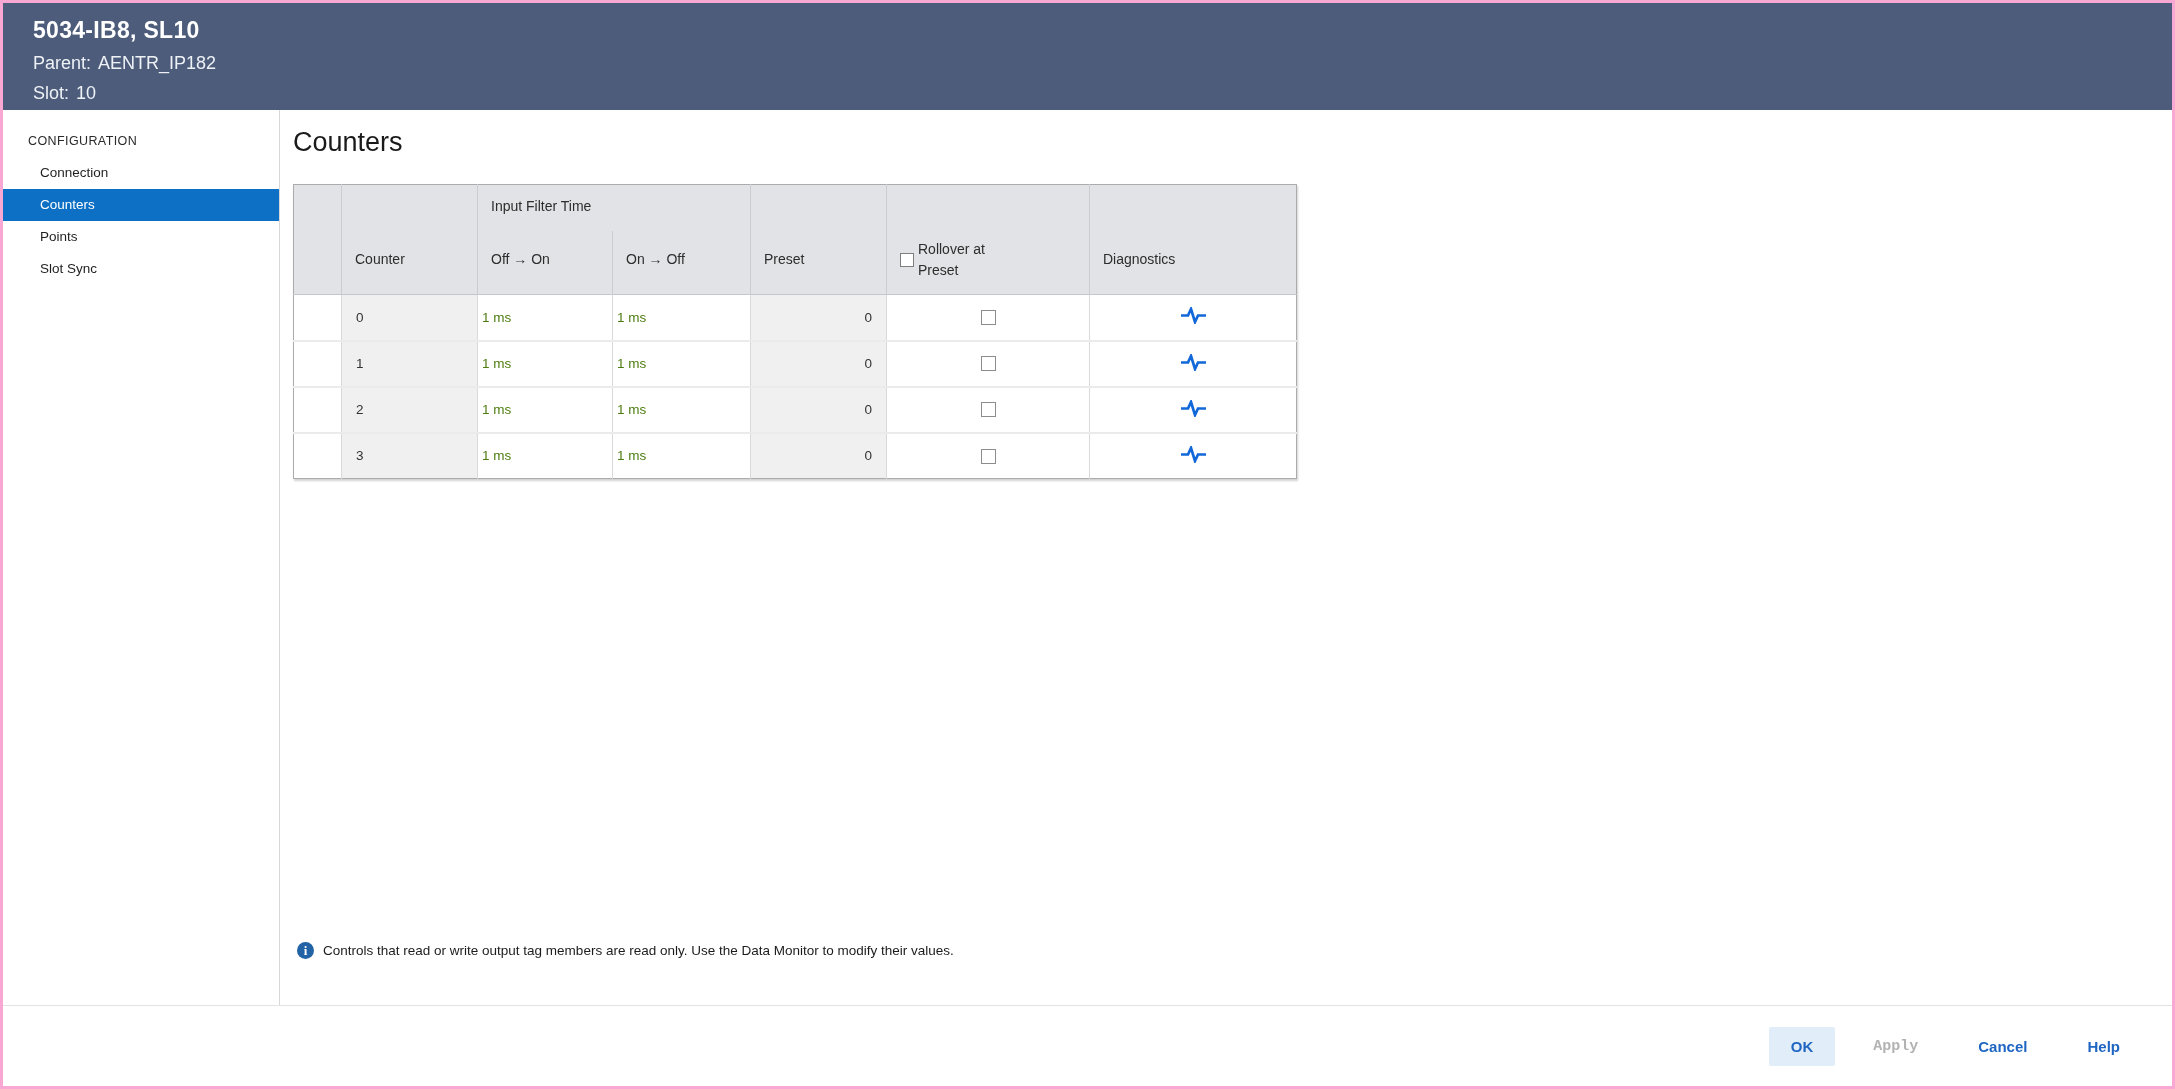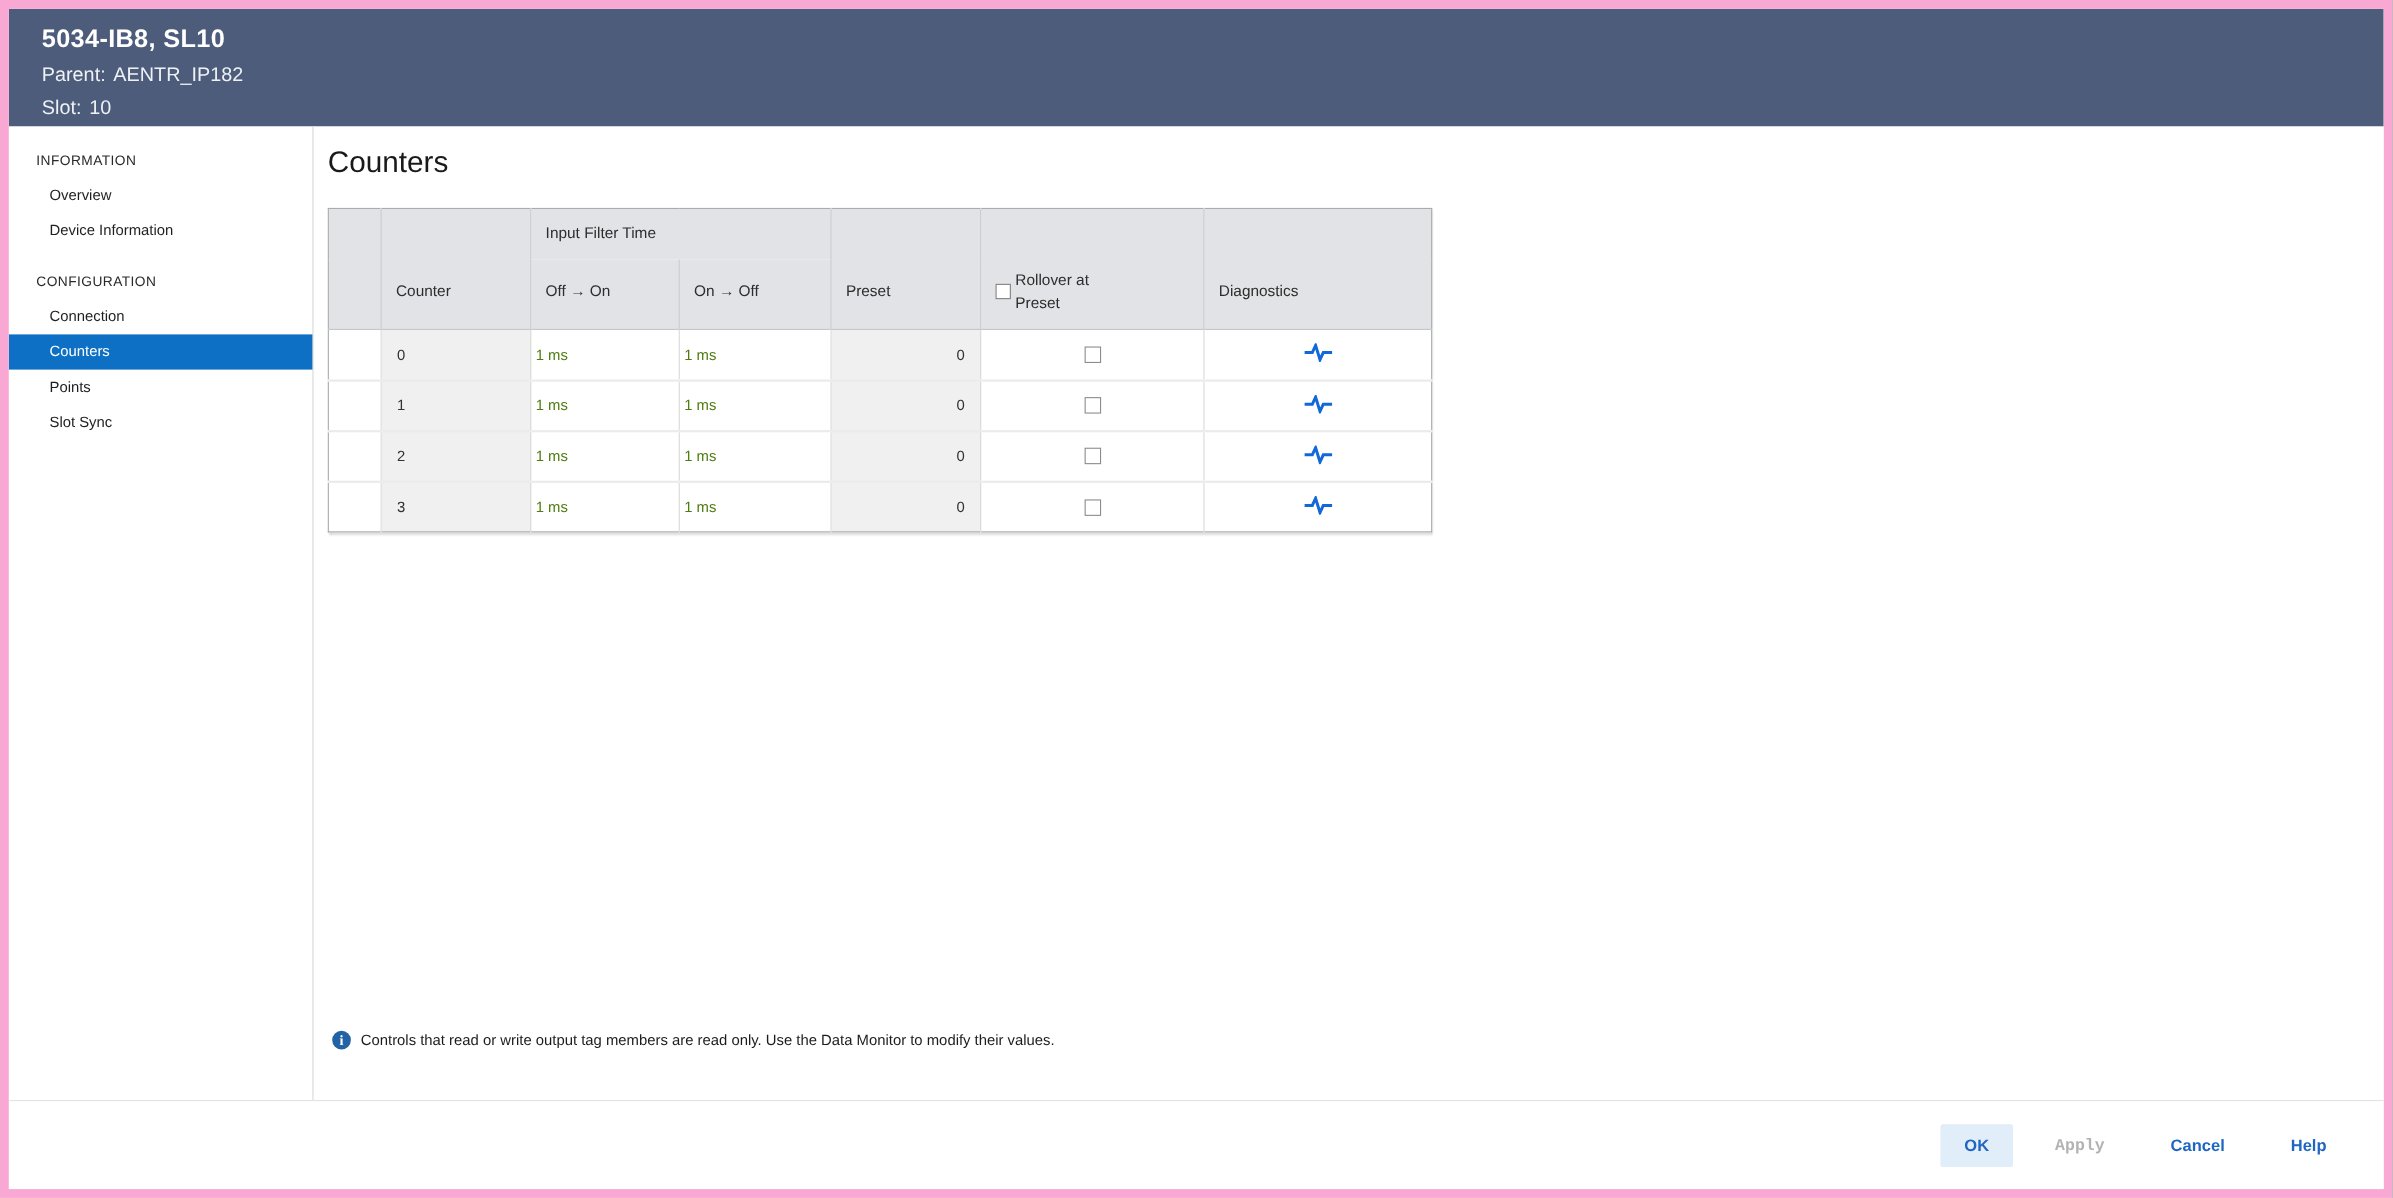--- a/index.html
+++ b/index.html
@@ -1,21 +1,21 @@
 <!DOCTYPE html>
 <html><head>
 <meta charset="utf-8">
 <style>
   * { box-sizing: border-box; }
   html, body { margin: 0; padding: 0; background: #888; }
   body { font-family: "Liberation Sans", sans-serif; }
 
   .window {
     width: 2175px; height: 1089px;
-    border: 8px solid #f9a8d4;
+    border: 3px solid #f9a8d4;
     background: #fff;
     display: flex; flex-direction: column;
     overflow: hidden;
   }
 
   
   .titlebar {
     height: 107px; flex: 0 0 107px;
     background: #4c5c7a;
     color: #fff;
@@ -153,25 +153,20 @@
     </div>
     <div class="meta">
       <span>Slot:</span><span class="val">10</span>
     </div>
   </div>
 
 
   <div class="bodyrow">
 
     <nav class="sidebar">
-      <div class="section">
-        <div class="section-label">INFORMATION</div>
-        <div class="item">Overview</div>
-        <div class="item">Device Information</div>
-      </div>
       <div class="section">
         <div class="section-label">CONFIGURATION</div>
         <div class="item">Connection</div>
         <div class="item selected">Counters</div>
         <div class="item">Points</div>
         <div class="item">Slot Sync</div>
       </div>
     </nav>
 
     <main class="content">

